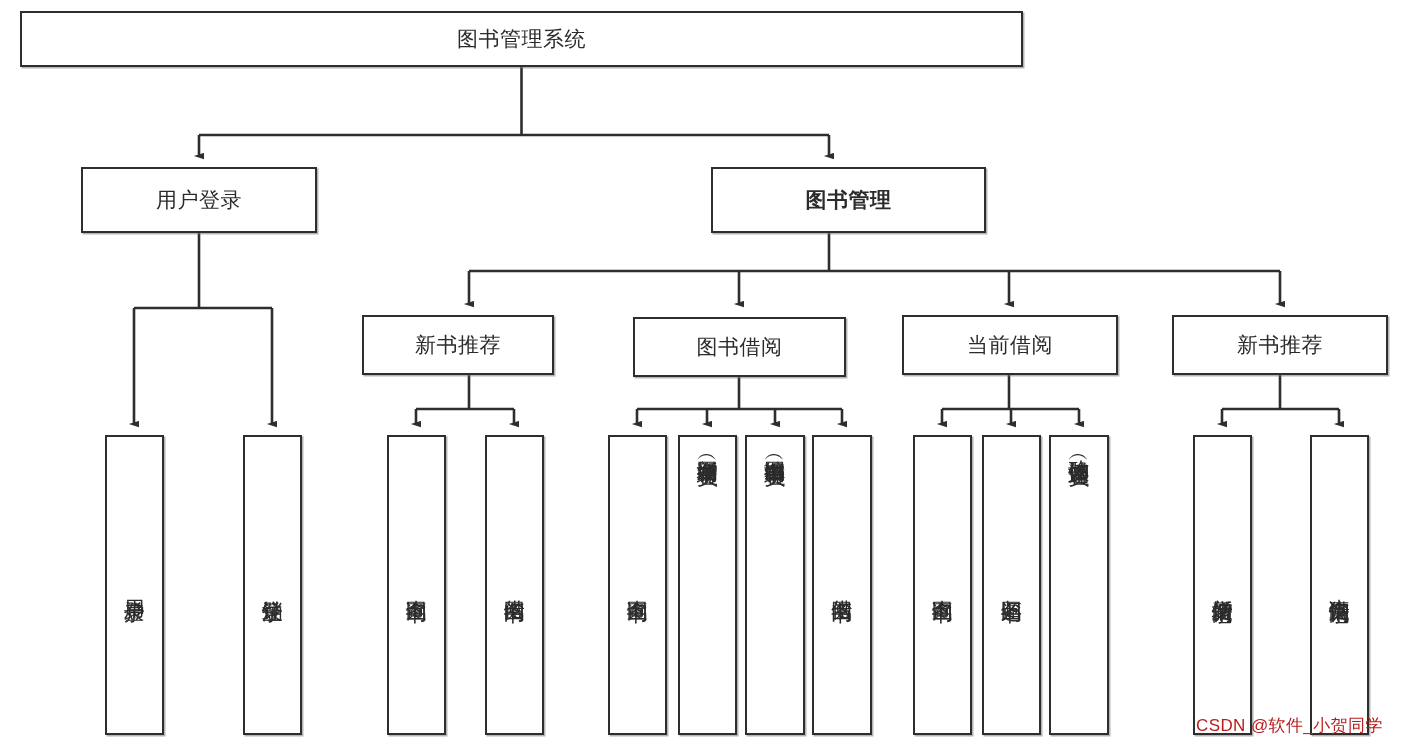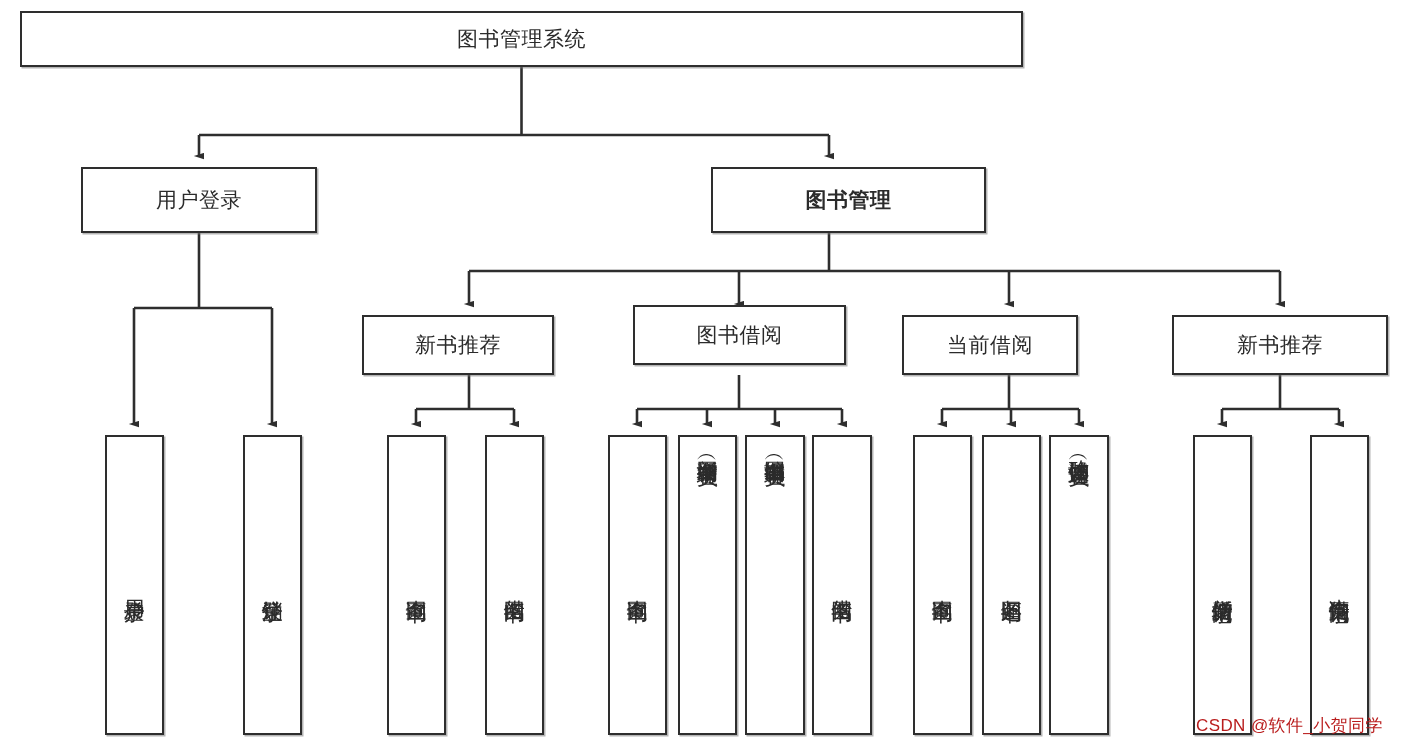--- a/index.html
+++ b/index.html
@@ -136,24 +136,24 @@
   <div class="node" style="left:81px; top:167px; width:236px; height:66px;">
     <span class="node-label">用户登录</span>
   </div>
   <div class="node" style="left:711px; top:167px; width:275px; height:66px;font-weight:bold;">
     <span class="node-label">图书管理</span>
   </div>
 
   <div class="node" style="left:362px; top:315px; width:192px; height:60px;">
     <span class="node-label">新书推荐</span>
   </div>
-  <div class="node" style="left:633px; top:305px; width:213px; height:60px;">
+  <div class="node" style="left:633px; top:317px; width:213px; height:60px;">
     <span class="node-label">图书借阅</span>
   </div>
-  <div class="node" style="left:902px; top:315px; width:176px; height:60px;">
+  <div class="node" style="left:902px; top:315px; width:216px; height:60px;">
     <span class="node-label">当前借阅</span>
   </div>
   <div class="node" style="left:1172px; top:315px; width:216px; height:60px;">
     <span class="node-label">新书推荐</span>
   </div>
 
   <div class="node leaf leaf-center" style="left:105px; top:435px; width:59px; height:300px;">
     <span class="node-label">用户登录</span>
   </div>
   <div class="node leaf leaf-center" style="left:243px; top:435px; width:59px; height:300px;">

